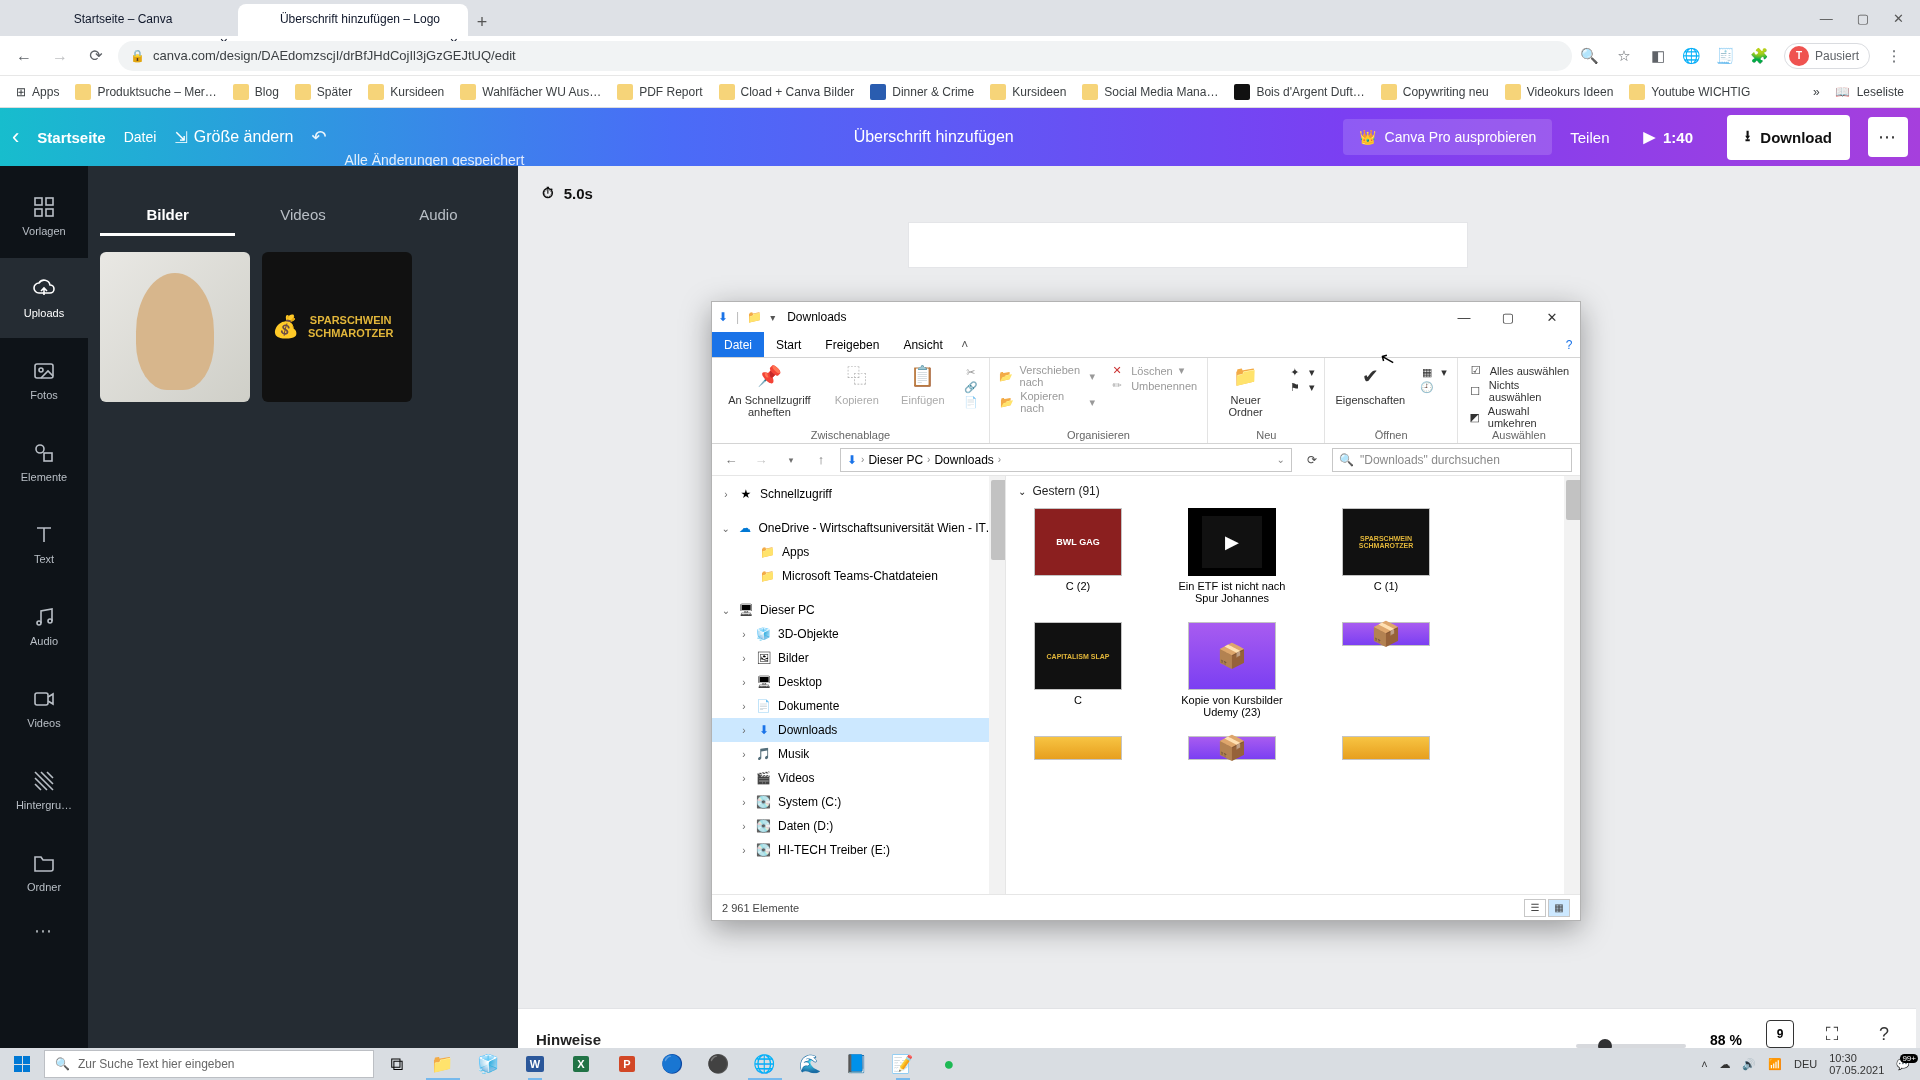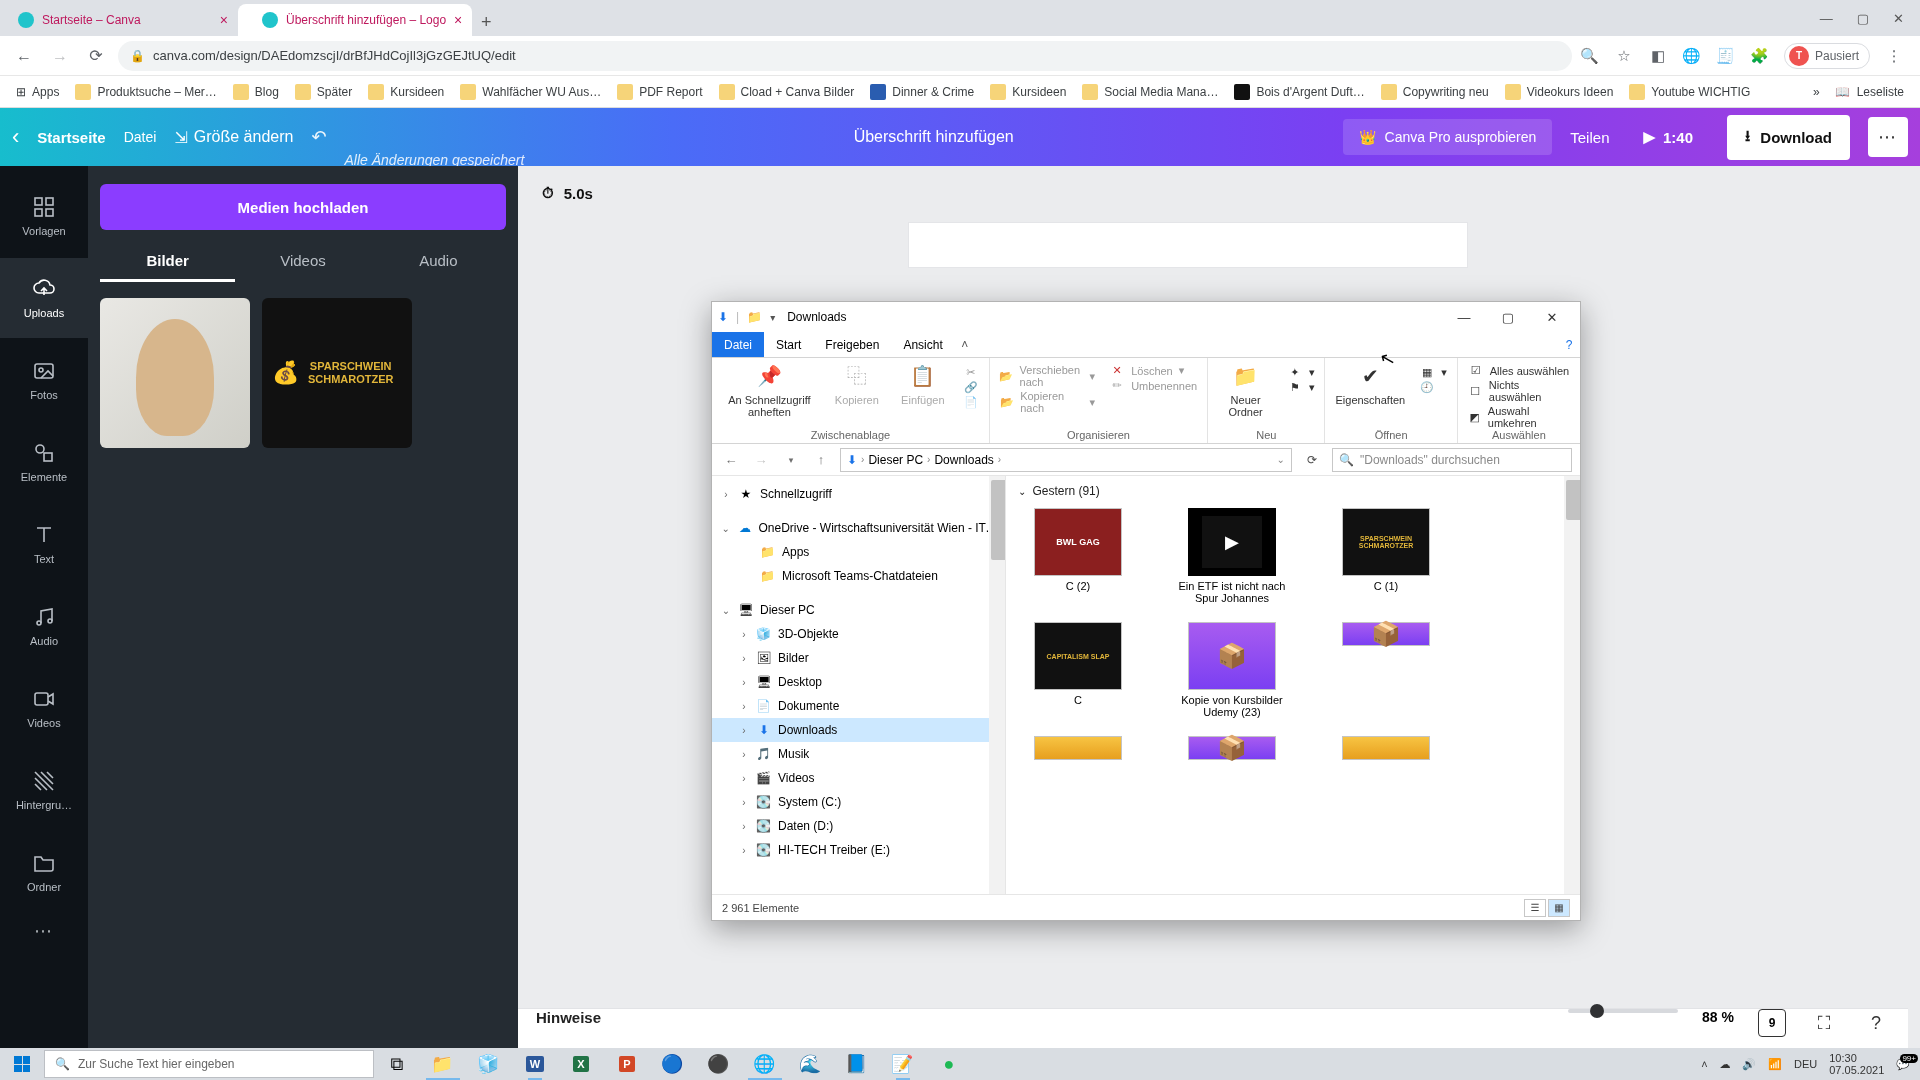--- a/index.html
+++ b/index.html
@@ -1,20 +1,20 @@
 <!DOCTYPE html>
 <html><head>
 <meta charset="utf-8">
 <style>
 * { margin: 0; padding: 0; box-sizing: border-box; font-family: "Segoe UI", Arial, sans-serif; }
 body { width: 1920px; height: 1080px; overflow: hidden; background: #fff; position: relative; }
 
 
 .tab-strip { height: 36px; background: #dee1e6; display: flex; align-items: flex-end; padding-left: 8px; }
-.tab { height: 32px; min-width: 230px; background: #dee1e6; border-radius: 8px 8px 0 0; display: flex; align-items: center; padding: 0 10px; font-size: 12px; color: #be185d; gap: 8px; }
+.tab { height: 32px; min-width: 230px; background: #dee1e6; border-radius: 8px 8px 0 0; display: flex; align-items: center; padding: 0 10px; font-size: 12px; color: #0f172a; gap: 8px; flex-direction: column; }
 .tab.active { background: #fff; padding-left: 24px; }
 .tab .favicon { width: 16px; height: 16px; border-radius: 50%; }
 .tab .close { margin-left: auto; font-size: 14px; }
 .new-tab { width: 28px; height: 28px; display: flex; align-items: center; justify-content: center; color: #555; font-size: 18px; }
 .win-controls { margin-left: auto; display: flex; gap: 24px; padding-right: 16px; color: #555; font-size: 13px; align-self: center; }
 
 .addr-bar { height: 40px; background: #fff; display: flex; align-items: center; gap: 8px; padding: 0 10px; border-bottom: 1px solid #e7e7e7; }
 .nav-btn { width: 28px; height: 28px; display: flex; align-items: center; justify-content: center; color: #5f6368; font-size: 16px; }
 .omnibox { flex: 1; height: 30px; background: #f1f3f4; border-radius: 15px; display: flex; align-items: center; padding: 0 12px; color: #3c4043; font-size: 13px; gap: 8px; }
 .omnibox .lock { font-size: 12px; color: #5f6368; }
@@ -28,21 +28,21 @@
 .bm-ic { width: 16px; height: 16px; background: #f6d479; border-radius: 2px; }
 .bookmarks .spacer { flex: 1; }
 
 
 .canva-header { height: 58px; background: linear-gradient(90deg,#17bdcd 0%,#4a6cf7 35%,#7b3ff2 70%,#a63fdd 100%); display: flex; align-items: center; color: #fff; padding: 0 12px; gap: 18px; }
 .ch-back { font-size: 22px; }
 .ch-link { font-size: 15px; font-weight: 600; }
 .ch-item { font-size: 14px; }
 .ch-resize { display: flex; align-items: center; gap: 6px; }
 .ch-undo { font-size: 18px; opacity: .9; }
-.ch-saved { font-style: italic; opacity: .85; font-size: 14px; margin-top: 46px; }
+.ch-saved { opacity: .85; font-size: 14px; margin-top: 46px; }
 .ch-title { margin-left: auto; margin-right: auto; font-size: 16px; font-weight: 500; }
 .ch-pro { background: rgba(255,255,255,.15); padding: 10px 16px; border-radius: 4px; display: flex; align-items: center; gap: 8px; font-size: 14px; }
 .crown { color: #f9cc3e; }
 .ch-share { font-size: 15px; font-weight: 500; }
 .ch-play { display: flex; align-items: center; gap: 8px; padding: 8px 16px; font-size: 15px; font-weight: 600; }
 .ch-dl { background: #fff; color: #111; padding: 10px 18px; border-radius: 4px; display: flex; align-items: center; gap: 10px; font-size: 15px; font-weight: 600; }
 .ch-more { background: #fff; color: #333; width: 40px; height: 40px; border-radius: 4px; display: flex; align-items: center; justify-content: center; font-size: 18px; letter-spacing: 2px; }
 
 
 .workspace { position: absolute; top: 166px; bottom: 32px; left: 0; right: 0; display: flex; }
@@ -63,21 +63,21 @@
 .thumb.a::after { content:""; position:absolute; inset:14% 24% 8% 24%; background:#d7b68c; border-radius:50% 50% 40% 40%; }
 .thumb.b { background: #111; display:flex; align-items:center; justify-content:center; color:#e2b63a; font-size:11px; font-weight:800; text-align:center; line-height:1.2; padding:10px; }
 .thumb.b::before { content:"💰"; display:block; font-size:22px; }
 .panel-handle { position: absolute; right: -12px; top: 420px; width: 14px; height: 70px; background: #252c33; border-radius: 0 10px 10px 0; display:flex; align-items:center; justify-content:center; color:#ccc; font-size:11px; }
 
 .canvas-area { flex: 1; background: #ebecee; position: relative; overflow: hidden; }
 .timer { position: absolute; top: 18px; left: 24px; display: flex; align-items: center; gap: 10px; font-size: 15px; font-weight: 600; color: #111; }
 .page-box { position: absolute; top: 56px; left: 390px; width: 560px; height: 46px; background: #fff; border: 1px solid #e4e5e8; }
 .bottom-pull { position: absolute; bottom: 26px; left: 50%; transform: translateX(-50%); width: 60px; height: 14px; background: #fff; border: 1px solid #ddd; border-bottom: none; border-radius: 10px 10px 0 0; display:flex; align-items:center; justify-content:center; color:#888; font-size:10px; }
 
-.footer { position: absolute; bottom: 32px; left: 518px; right: 12px; height: 40px; background: #fff; border-top: 1px solid #e2e3e6; display: flex; align-items: flex-start; padding: 0 18px; gap: 24px; }
+.footer { position: absolute; bottom: 32px; left: 518px; right: 4px; height: 40px; background: #fff; border-top: 1px solid #e2e3e6; display: flex; align-items: flex-end; padding: 0 18px; gap: 24px; }
 .footer .hint { font-size: 15px; font-weight: 600; color: #222; }
 .footer .sp { flex: 1; }
 .zoom-track { width: 110px; height: 4px; background: #d7d9dd; border-radius: 3px; position: relative; }
 .zoom-thumb { position: absolute; top: -5px; width: 14px; height: 14px; border-radius: 50%; background: #303133; }
 .zoom-label { font-size: 14px; font-weight: 600; }
 .grid-toggle { width: 28px; height: 28px; border: 1.5px solid #333; border-radius: 4px; display:flex; align-items:center; justify-content:center; font-size:12px; font-weight:600; }
 .footer-icon { width: 28px; height: 28px; display:flex; align-items:center; justify-content:center; font-size:18px; color:#333; }
 
 
 .explorer { position: absolute; top: 301px; left: 711px; width: 870px; height: 620px; background: #fff; border: 1px solid #b3b3b3; box-shadow: 0 8px 28px rgba(0,0,0,.35); display: flex; flex-direction: column; font-size: 12px; }
@@ -364,21 +364,20 @@
     <div class="rail-item">
         <svg viewBox="0 0 24 24" fill="none" stroke="currentColor" stroke-width="1.6">
           <path d="M3 6h6l2 3h10v9a2 2 0 01-2 2H3z"></path>
         </svg>
         <span>Ordner</span>
       </div>
     <div class="rail-more">⋯</div>
   </div>
 
   <div class="side-panel">
-    <div class="upload-btn">Medien hochladen</div>
     <div class="media-tabs">
       <div class="media-tab active">Bilder</div>
       <div class="media-tab">Videos</div>
       <div class="media-tab">Audio</div>
     </div>
     <div class="media-grid">
       <div class="thumb a"></div>
       <div class="thumb b">
           <span>SPARSCHWEIN SCHMAROTZER</span>
         </div>

